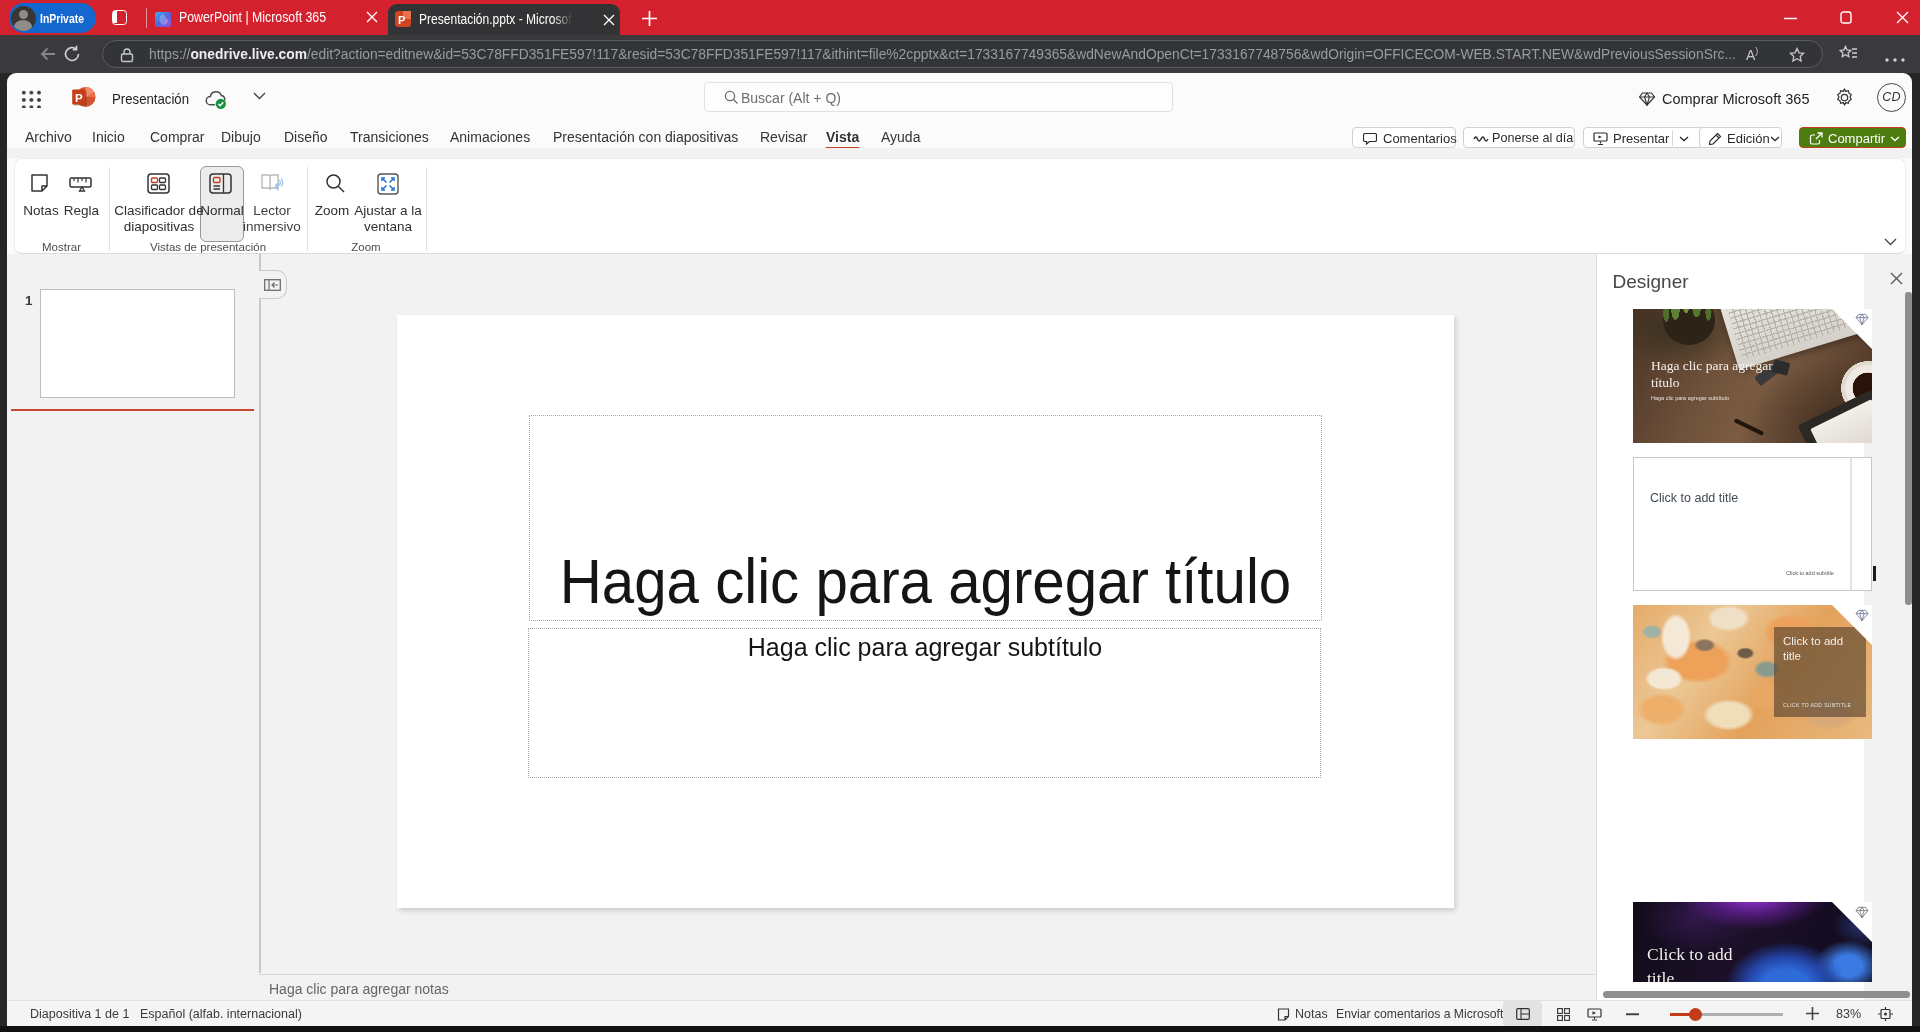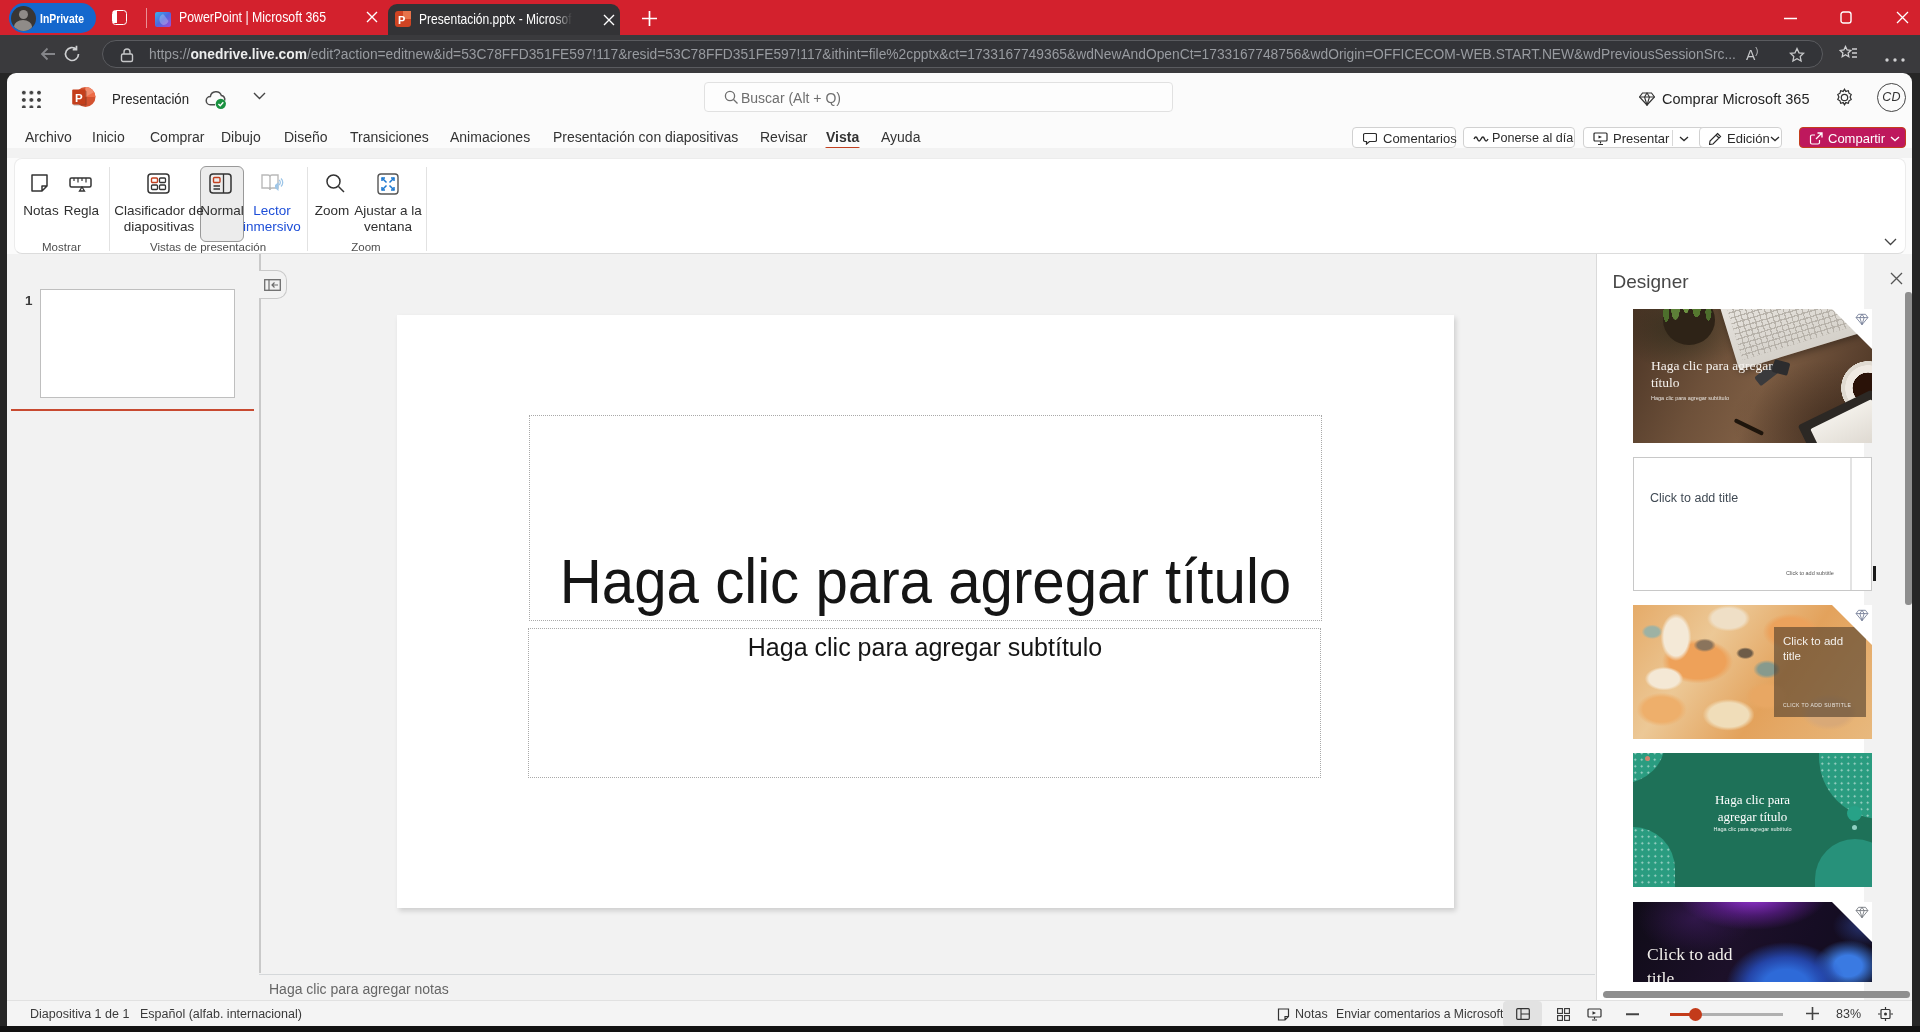--- a/index.html
+++ b/index.html
@@ -266,21 +266,21 @@
     </div>
     <div class="hbtn" style="left:1692px;width:83px">
       <svg style="left:9px;top:4px" width="13" height="13" viewBox="0 0 13 13">
         <path d="M8.5 1.5 l3 3 -7.5 7.5 -3.5 .5 .5 -3.5 Z M7 3 l3 3" fill="none" stroke="#2b2b2b" stroke-width="1.2"></path>
       </svg>
       <span style="left:27px">Edición</span>
       <svg style="left:70px;top:8px" width="10" height="6" viewBox="0 0 10 6">
         <path d="M1 1 l4 3.6 4 -3.6" stroke="#2b2b2b" stroke-width="1.3" fill="none"></path>
       </svg>
     </div>
-    <div class="hbtn" style="left:1792px;width:107px;background:#be185d;border-color:#c43e1c;color:#fff">
+    <div class="hbtn" style="left:1792px;width:107px;background:#4d7c0f;border-color:#c43e1c;color:#fff">
       <svg style="left:9px;top:4px" width="14" height="13" viewBox="0 0 14 13">
         <path d="M6 3 H3 a1.5 1.5 0 0 0 -1.5 1.5 v6 a1.5 1.5 0 0 0 1.5 1.5 h6 a1.5 1.5 0 0 0 1.5 -1.5 V8" fill="none" stroke="#fff" stroke-width="1.2"></path>
         <path d="M8.5 1 H13 v4.5 M13 1 L7 7" fill="none" stroke="#fff" stroke-width="1.3"></path>
       </svg>
       <span style="left:28px">Compartir</span>
       <svg style="left:90px;top:8px" width="10" height="6" viewBox="0 0 10 6">
         <path d="M1 1 l4 3.6 4 -3.6" stroke="#fff" stroke-width="1.3" fill="none"></path>
       </svg>
     </div>
 
@@ -319,21 +319,21 @@
       </svg>
       <svg class="ricon" style="left:361.5px" width="22" height="22" viewBox="0 0 22 22">
         <rect x="1" y="1" width="20" height="20" rx="3" fill="none" stroke="#555" stroke-width="1.4"></rect>
         <path d="M5 8 V5 h3 M14 5 h3 v3 M17 14 v3 h-3 M8 17 H5 v-3" fill="none" stroke="#1e79d0" stroke-width="1.5"></path>
         <path d="M5 5 l4.5 4.5 M17 5 l-4.5 4.5 M17 17 l-4.5 -4.5 M5 17 l4.5 -4.5" stroke="#1e79d0" stroke-width="1.5"></path>
       </svg>
       <div class="rlabel" style="left:-2px;top:44px;width:56px">Notas</div>
       <div class="rlabel" style="left:37.5px;top:44px;width:58px">Regla</div>
       <div class="rlabel" style="left:90.5px;top:44px;width:107px">Clasificador de<br>diapositivas</div>
       <div class="rlabel" style="left:183px;top:44px;width:48px">Normal</div>
-      <div class="rlabel" style="left:221px;top:44px;width:72px;color:#1d4ed8">Lector<br>inmersivo</div>
+      <div class="rlabel" style="left:221px;top:44px;width:72px;color:#404040">Lector<br>inmersivo</div>
       <div class="rlabel" style="left:283px;top:44px;width:68px">Zoom</div>
       <div class="rlabel" style="left:327px;top:44px;width:92px">Ajustar a la<br>ventana</div>
       <div class="rgroup" style="left:6.5px;width:80px">Mostrar</div>
       <div class="rgroup" style="left:123px;width:140px">Vistas de presentación</div>
       <div class="rgroup" style="left:311px;width:80px">Zoom</div>
       <div class="rsep" style="left:93.5px"></div>
       <div class="rsep" style="left:291.5px"></div>
       <div class="rsep" style="left:410.5px"></div>
       <svg class="abs" style="left:1869px;top:79px" width="13" height="8" viewBox="0 0 13 8">
         <path d="M1 1 l5.5 5.5 L12 1" stroke="#444" stroke-width="1.3" fill="none"></path>
@@ -415,31 +415,20 @@
             radial-gradient(40px 26px at 82% 80%, #d9a977 0 50%, transparent 70%),
             linear-gradient(125deg, #e5ab69 0%, #ecc896 30%, #e3a25c 60%, #e8b97e 100%)" id="card3">
           <div class="abs" style="left:141px;top:22px;width:92px;height:90px;background:rgba(73,57,42,.58)"></div>
           <div class="abs" style="left:150px;top:29px;width:80px;font-size:11.5px;line-height:15px;color:#f2efeb">Click to add title</div>
           <div class="abs" style="left:150px;top:97px;width:84px;font-size:5px;letter-spacing:.4px;color:#e8e4df">CLICK TO ADD SUBTITLE</div>
           <div class="corner"></div>
           <svg class="gem" width="14" height="13" viewBox="0 0 16 15">
             <path d="M4 1.5 h8 l2.8 3.8 L8 13.5 L1.2 5.3 Z M1.2 5.3 h13.6 M5.5 5.3 L8 1.5 l2.5 3.8 L8 13.5 Z" fill="none" stroke="#6b7590" stroke-width="0.95"></path>
           </svg>
         </div>
-        <div class="card" style="top:499px;background:#1e7158" id="card4">
-          <div class="abs" style="left:-14px;top:-16px;width:46px;height:46px;background-color:#2a9c80;background-image:radial-gradient(circle, rgba(255,255,255,.6) .8px, transparent 1.2px);background-size:6.5px 6.5px;border-radius:0 0 90% 0"></div>
-          <div class="abs" style="left:-20px;top:74px;width:62px;height:76px;background-color:#2a9c80;background-image:radial-gradient(circle, rgba(255,255,255,.6) .8px, transparent 1.2px);background-size:6.5px 6.5px;border-radius:0 42px 0 0"></div>
-          <div class="abs" style="left:186px;top:-12px;width:78px;height:78px;background-color:#2a9c80;background-image:radial-gradient(circle, rgba(255,255,255,.6) .8px, transparent 1.2px);background-size:6.5px 6.5px;border-radius:0 0 0 62px"></div>
-          <div class="abs" style="left:182px;top:86px;width:80px;height:60px;background:#27917a;border-radius:48px 48px 0 0"></div>
-          <div class="abs" style="left:214px;top:53px;width:15px;height:15px;border-radius:50%;background:#27a287"></div>
-          <div class="abs" style="left:219px;top:72px;width:5px;height:5px;border-radius:50%;background:#8fd0c2"></div>
-          <div class="abs" style="left:12px;top:3px;width:5px;height:5px;border-radius:50%;background:#d2846f"></div>
-          <div class="abs serif" style="left:0;top:38px;width:239px;font-size:13px;line-height:17px;color:#fff;text-align:center">Haga clic para<br>agregar título</div>
-          <div class="abs" style="left:0;top:70px;width:239px;font-size:5.5px;color:#e8f2ee;text-align:center;padding-top:3px">Haga clic para agregar subtítulo</div>
-        </div>
         <div class="card" style="top:648px;height:80px;background:
             radial-gradient(75px 55px at 64% 105%, #2e6ad8 0 30%, rgba(38,78,190,.85) 52%, transparent 80%),
             radial-gradient(50px 38px at 90% 80%, #3a7ae2 0 28%, transparent 68%),
             radial-gradient(46px 30px at 97% 30%, rgba(58,90,200,.5), transparent 70%),
             radial-gradient(100px 48px at 50% -10%, rgba(150,50,215,.85) 0 15%, rgba(120,35,180,.5) 45%, transparent 75%),
             radial-gradient(80px 50px at 26% 20%, rgba(75,32,115,.5), transparent 72%),
             linear-gradient(115deg, #100c18 0%, #1c1029 45%, #160d24 70%, #110d1c 100%)" id="card5">
           <div class="abs serif" style="left:14px;top:40px;width:90px;font-size:17.5px;line-height:24px;color:#f2efeb">Click to add title</div>
           <div class="corner"></div>
           <svg class="gem" width="14" height="13" viewBox="0 0 16 15">

